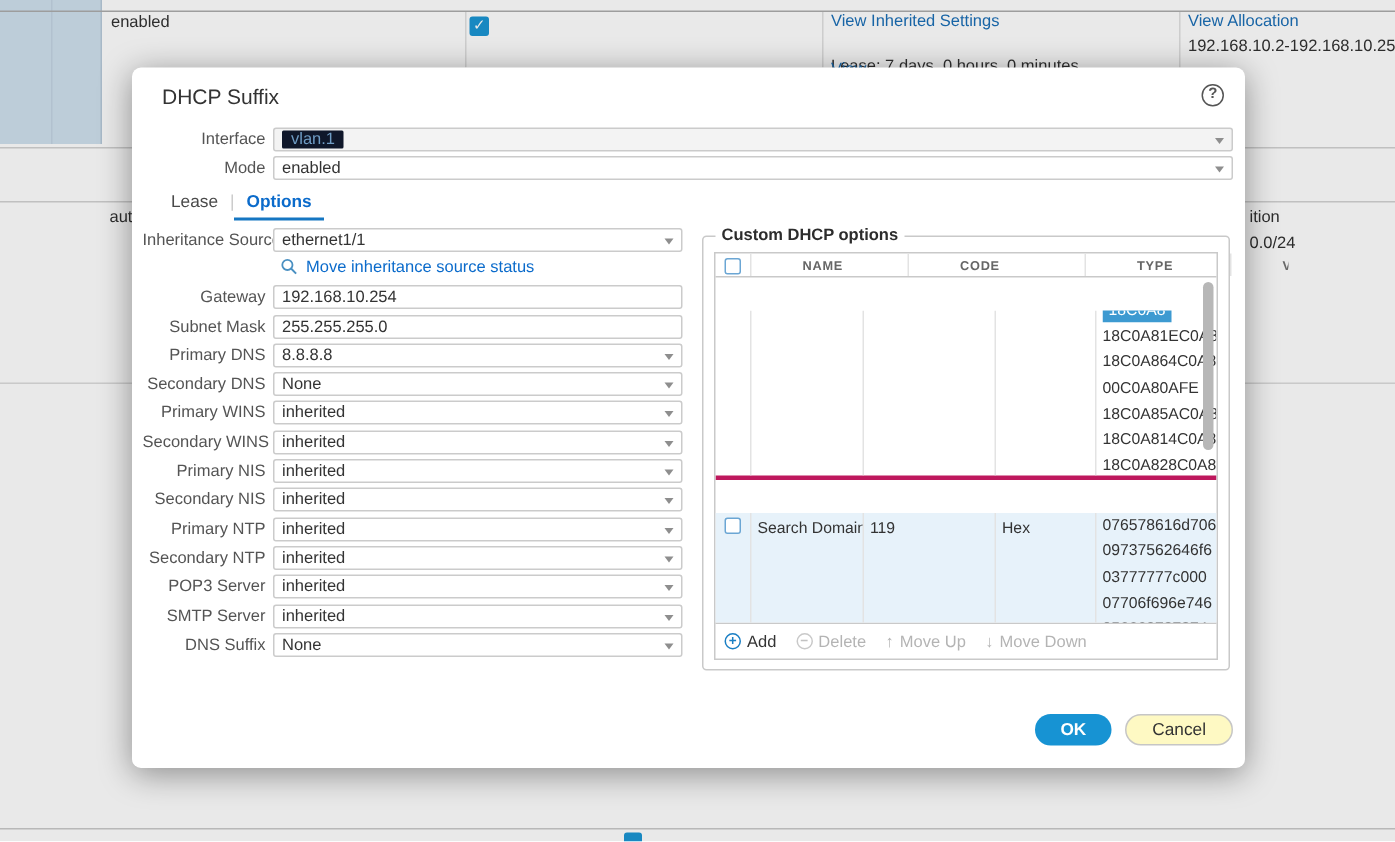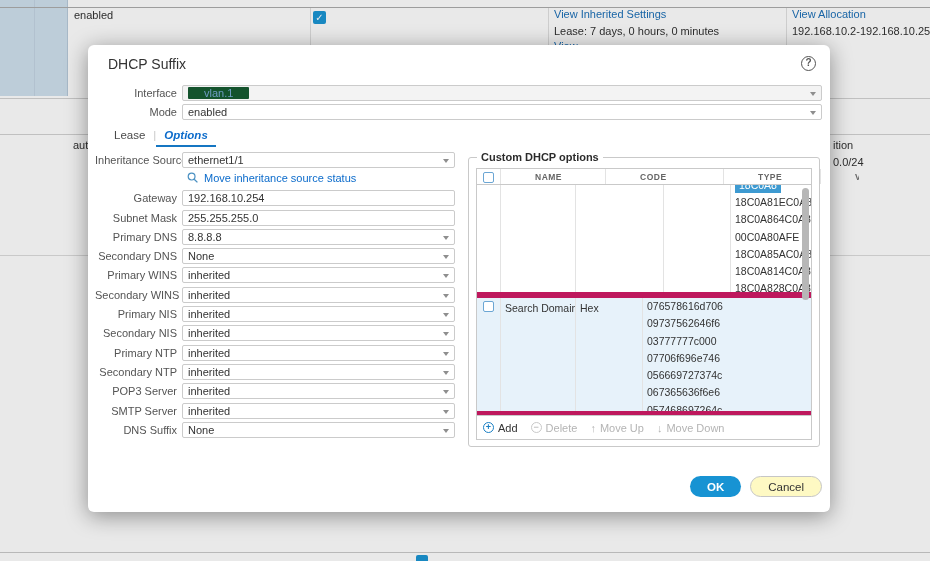--- a/index.html
+++ b/index.html
@@ -29,49 +29,49 @@
 
   .flabel { display:inline-block; width:82px; text-align:right; margin-right:5px; color:#545454; white-space:nowrap; }
   .fld { position:relative; border:1px solid #cbcbcb; background:#fff; height:16px; display:flex; align-items:center;
          padding:0 5px; font-size:11px; color:#333; border-radius:2px; overflow:hidden; }
   .fld.sel { padding-right:14px; }
   .chev { position:absolute; right:5px; top:6px; width:0; height:0;
           border-left:3.5px solid transparent; border-right:3.5px solid transparent; border-top:4px solid #8e8e8e; }
   .wide { width:640px; }
   .fld2 { width:273px; }
   .dis { background:#f3f3f3; }
-  .selchip { background:#14532d; color:#6f9cc4; padding:0 16px; border-radius:1px; }
+  .selchip { background:#0f172a; color:#6f9cc4; padding:0 6px; border-radius:1px; }
 
   .row-interface { position:absolute; top:40px; left:7px; display:flex; align-items:center; }
   .row-mode { position:absolute; top:59px; left:7px; display:flex; align-items:center; }
 
   .tabs { position:absolute; left:18px; top:84px; display:flex; align-items:flex-start; font-size:11.5px; }
   .tab { padding:0 8px 4px; }
   .tab.inactive { color:#4a4a4a; }
-  .tab.active { color:#0b6bcb; font-weight:bold; border-bottom:2px solid #1576c2;font-style:italic; }
+  .tab.active { color:#0b6bcb; font-weight:bold; border-bottom:2px solid #1576c2; }
   .tabsep { color:#c9c9c9; }
 
   .form { position:absolute; left:7px; top:107px; width:366px; }
   .frow { display:flex; align-items:center; height:16px; margin-bottom:3.3px; }
   .linkrow { display:flex; align-items:center; height:14px; margin:2px 0 5px 92px; gap:5px; color:#0b6bcb; cursor:pointer; }
 
   
   .panel { position:absolute; left:380px; top:112px; width:352px; height:290px; border:1px solid #c9c9c9; border-radius:3px; }
   .panel-legend { position:absolute; top:-7px; left:8px; background:#fff; padding:0 4px; font-weight:bold; color:#2c2c2c; }
   .gridbox { position:absolute; left:7px; top:10px; width:336px; height:272px; border:1px solid #c9c9c9; display:flex; flex-direction:column; }
   .thead { display:flex; height:16px; border-bottom:1px solid #c9c9c9; flex:0 0 16px; }
   .tcell { height:100%; border-right:1px solid #e3e3e3; padding:0 4px; overflow:hidden; }
   .c-cb { width:24px; flex:0 0 24px; display:flex; justify-content:center; }
   .c-name { width:75px; flex:0 0 75px; }
   .c-code { width:88px; flex:0 0 88px; }
   .c-type { width:67px; flex:0 0 67px; }
   .c-value { flex:1; border-right:none; }
   .th { font-size:8.5px; letter-spacing:0.5px; color:#666; font-weight:bold; display:flex; align-items:center;margin-left:30px; }
   .tbody { position:relative; flex:1; overflow:hidden; }
-  .trow { display:flex; border-bottom:6px solid #be185d; overflow:hidden; }
+  .trow { display:flex; border-bottom:3px solid #be185d; overflow:hidden;margin-top:22px; }
   .selrow { background:#e7f2fa; }
   .dcell { font-size:10.5px; padding-top:4px; white-space:nowrap; }
   .vitem { height:17.3px; line-height:17.3px; font-size:10.5px; color:#333; white-space:nowrap; }
   .chipwrap { height:8px; overflow:hidden; margin-bottom:1px; }
   .chip { display:inline-block; background:#3d9ad1; color:#fff; font-size:10.5px; line-height:16px; padding:0 4px;
           transform:translateY(-8px); }
   .rowcb { width:11px; height:11px; border:1px solid #6ba6d4; border-radius:2px; background:#fff; margin-top:3px; flex:0 0 11px; }
   .sbar { position:absolute; top:17px; right:2px; bottom:26px; width:7px; }
   .sthumb { position:absolute; top:2px; left:0; width:7px; height:112px; background:#b7b7b7; border-radius:4px; }
   .toolbar { flex:0 0 24px; border-top:1px solid #c9c9c9; display:flex; align-items:center; gap:13px; padding:0 6px; font-size:11px; }
@@ -98,21 +98,21 @@
         <div class="inner"></div>
       </div>
     <div class="hline" style="top:7px; background:#ababab;"></div>
     <div class="vline" style="left:310px; top:8px; height:37px;"></div>
     <div class="vline" style="left:548px; top:8px; height:37px;"></div>
     <div class="vline" style="left:786px; top:8px; height:37px;"></div>
 
     <div class="bg-text" style="left:74px; top:9px;">enabled</div>
     <div class="cbx" style="left:313px; top:11px;">✓</div>
     <div class="bg-text link" style="left:554px; top:8px;">View Inherited Settings</div>
-    <div class="bg-text" style="left:554px; top:25px;">Lease: 7 days, 0 hours, 0 minutes</div>
+    <div class="bg-text" style="left:554px; top:38px;">Lease: 7 days, 0 hours, 0 minutes</div>
     <div class="bg-text cliph" style="left:554px; top:40px; width:120px;">
       <span class="link">View</span>
     </div>
     <div class="bg-text link" style="left:792px; top:8px;">View Allocation</div>
     <div class="bg-text" style="left:792px; top:25px;">192.168.10.2-192.168.10.253</div>
 
     <div class="hline" style="top:98px;"></div>
     <div class="hline" style="top:134px;"></div>
     <div class="bg-text" style="left:73px; top:139px;">auto</div>
     <div class="bg-text" style="left:833px; top:139px;">ition</div>
@@ -285,20 +285,21 @@
                 <div class="vitem">18C0A85AC0A8</div>
                 <div class="vitem">18C0A814C0A8</div>
                 <div class="vitem">18C0A828C0A8</div>
               </div>
             </div>
             <div class="trow selrow" style="height: 119px;">
               <div class="tcell c-cb">
                 <span class="rowcb"></span>
               </div>
               <div class="tcell c-name dcell">Search Domains</div>
+              <div class="tcell c-code dcell">119</div>
               <div class="tcell c-type dcell">Hex</div>
               <div class="tcell c-value">
                 <div class="vitem">076578616d706</div>
                 <div class="vitem">09737562646f6</div>
                 <div class="vitem">03777777c000</div>
                 <div class="vitem">07706f696e746</div>
                 <div class="vitem">056669727374c</div>
                 <div class="vitem">067365636f6e6</div>
                 <div class="vitem">057468697264c</div>
               </div>

